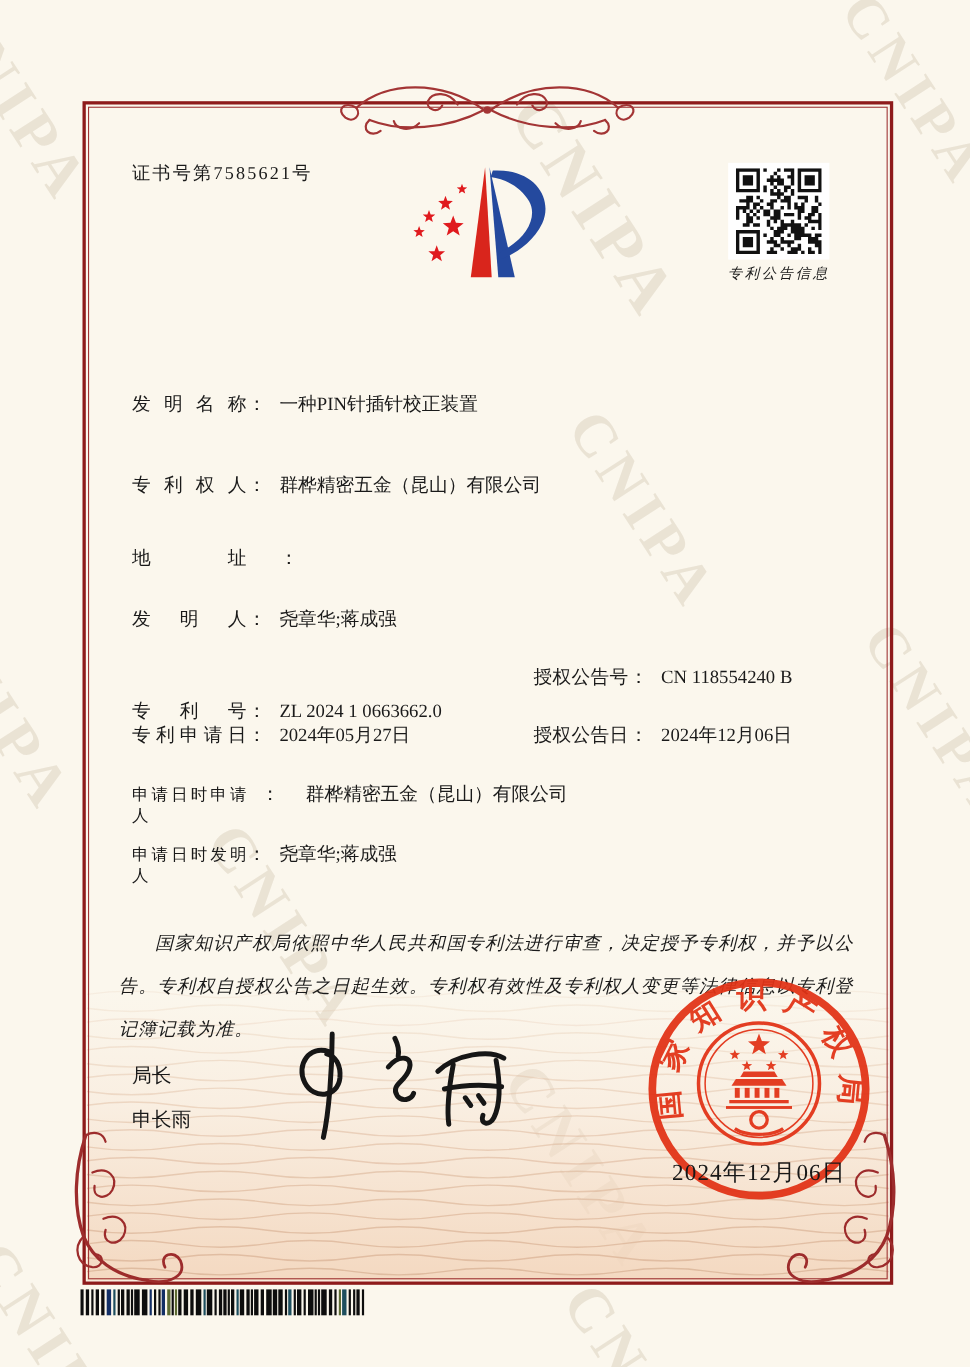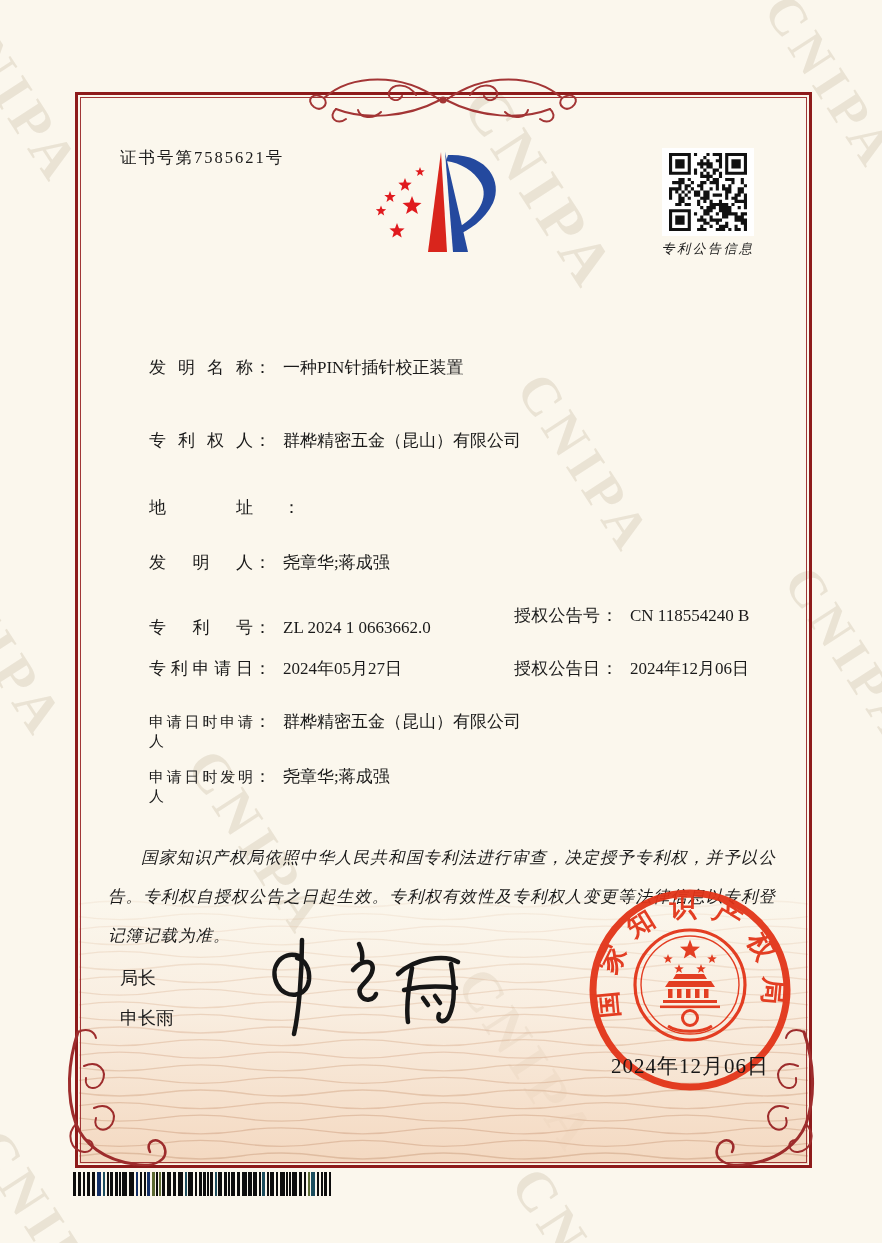--- a/index.html
+++ b/index.html
@@ -22,21 +22,21 @@
   .cert-no{position:absolute;left:120px;top:147px;font-size:16.5px;letter-spacing:2px;z-index:3;}
   .logo{position:absolute;left:365px;top:145px;z-index:3;}
   .qr-box{position:absolute;left:662px;top:148px;width:92px;height:88px;background:#ffffff;z-index:3;}
   .qr-box svg{position:absolute;left:7px;top:5px;}
   .qr-caption{position:absolute;left:650px;top:240px;width:116px;text-align:center;font-size:13px;
               font-style:italic;letter-spacing:2.5px;z-index:3;}
   .title{position:absolute;left:0;right:0;top:261px;text-align:center;font-size:38px;font-weight:bold;
          letter-spacing:22px;padding-left:22px;z-index:3;}
   
   .frow{position:absolute;display:flex;align-items:baseline;font-size:17px;z-index:3;}
-  .flabel{display:inline-block;width:104px;text-align:justify;text-align-last:justify;margin-left:29px;}
+  .flabel{display:inline-block;width:104px;text-align:justify;text-align-last:justify;}
   .flabel.sm{font-size:15px;letter-spacing:0;}
   .flabel.r5{width:86px;}
   .fcolon{display:inline-block;margin-left:1px;}
   .fvalue{margin-left:12px;white-space:nowrap;}
   
   .statement{position:absolute;left:108px;top:838px;width:668px;font-size:16.5px;line-height:39px;
              text-align:justify;text-indent:2em;font-style:italic;letter-spacing:1px;z-index:3;}
   
   .sig-title{position:absolute;left:120px;top:966px;font-family:"Liberation Sans","DejaVu Sans",sans-serif;
              font-size:18px;font-weight:500;z-index:4;text-align:center;}
@@ -157,41 +157,41 @@
   </div>
   <div class="frow" style="left:120px;top:496px;gap:29px;">
     <span class="flabel">地址</span>
       <span class="fcolon">：</span>
   </div>
   <div class="frow" style="left:120px;top:551px;">
     <span class="flabel">发明人</span>
       <span class="fcolon">：</span>
     <span class="fvalue">尧章华;蒋成强</span>
   </div>
-  <div class="frow" style="left:120px;top:616px;">
+  <div class="frow" style="left:120px;top:635px;">
     <span class="flabel">专利号</span>
       <span class="fcolon">：</span>
     <span class="fvalue">ZL 2024 1 0663662.0</span>
   </div>
   <div class="frow" style="left:485px;top:604px;">
     <span class="flabel r5">授权公告号</span>
       <span class="fcolon">：</span>
     <span class="fvalue">CN 118554240 B</span>
   </div>
   <div class="frow" style="left:120px;top:657px;">
     <span class="flabel">专利申请日</span>
       <span class="fcolon">：</span>
     <span class="fvalue">2024年05月27日</span>
   </div>
   <div class="frow" style="left:485px;top:657px;">
     <span class="flabel r5">授权公告日</span>
       <span class="fcolon">：</span>
     <span class="fvalue">2024年12月06日</span>
   </div>
-  <div class="frow" style="left:120px;top:710px;">
+  <div class="frow" style="left:120px;top:710px;gap:12px;">
     <span class="flabel sm">申请日时申请人</span>
       <span class="fcolon">：</span>
     <span class="fvalue">群桦精密五金（昆山）有限公司</span>
   </div>
   <div class="frow" style="left:120px;top:765px;">
     <span class="flabel sm">申请日时发明人</span>
       <span class="fcolon">：</span>
     <span class="fvalue">尧章华;蒋成强</span>
   </div>
 

